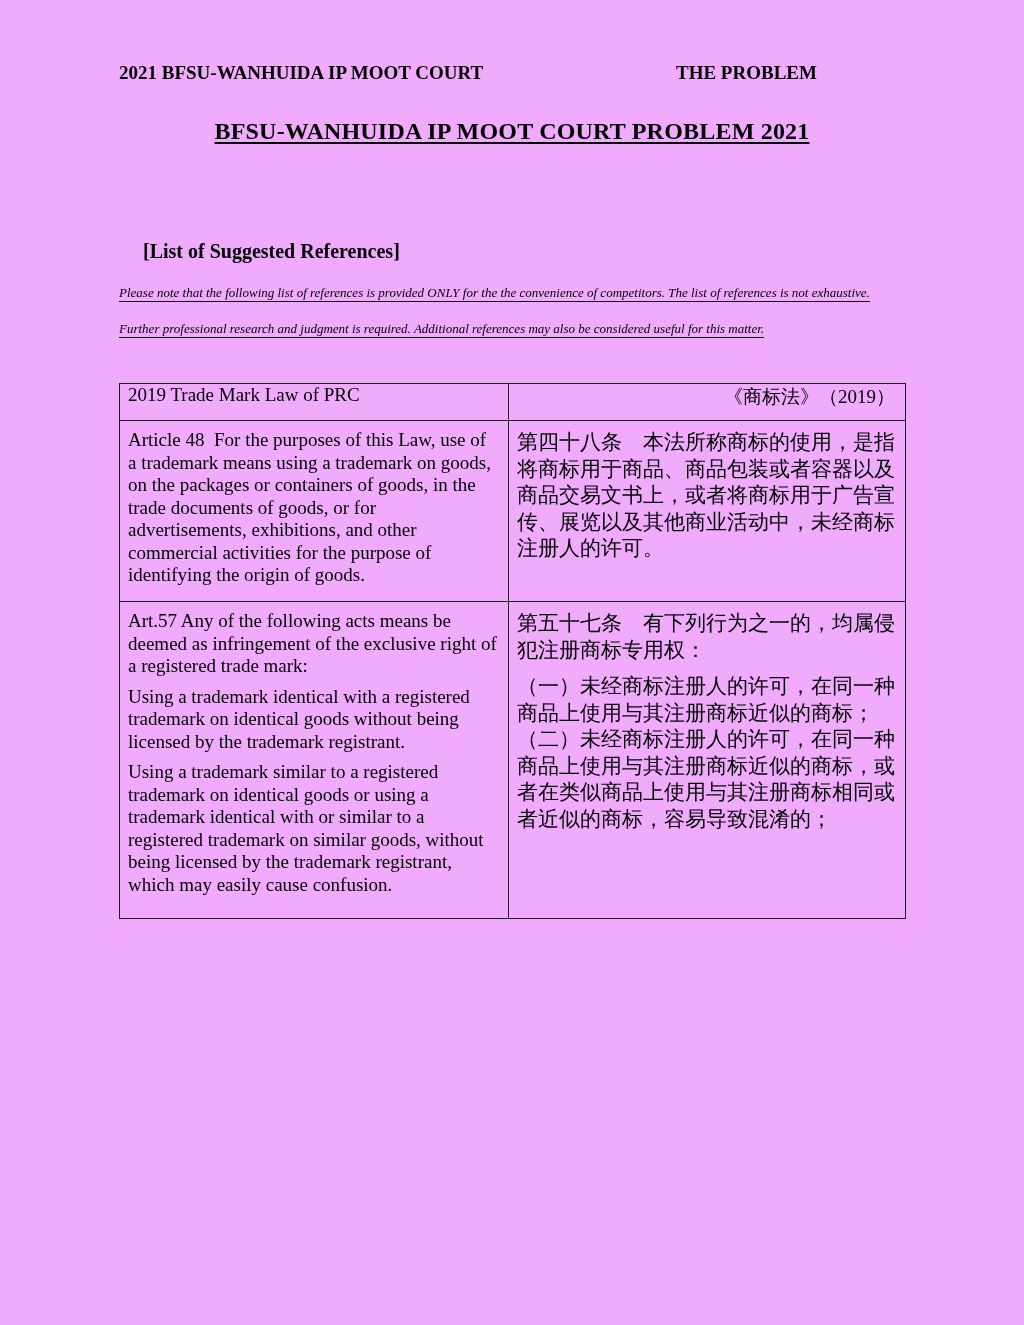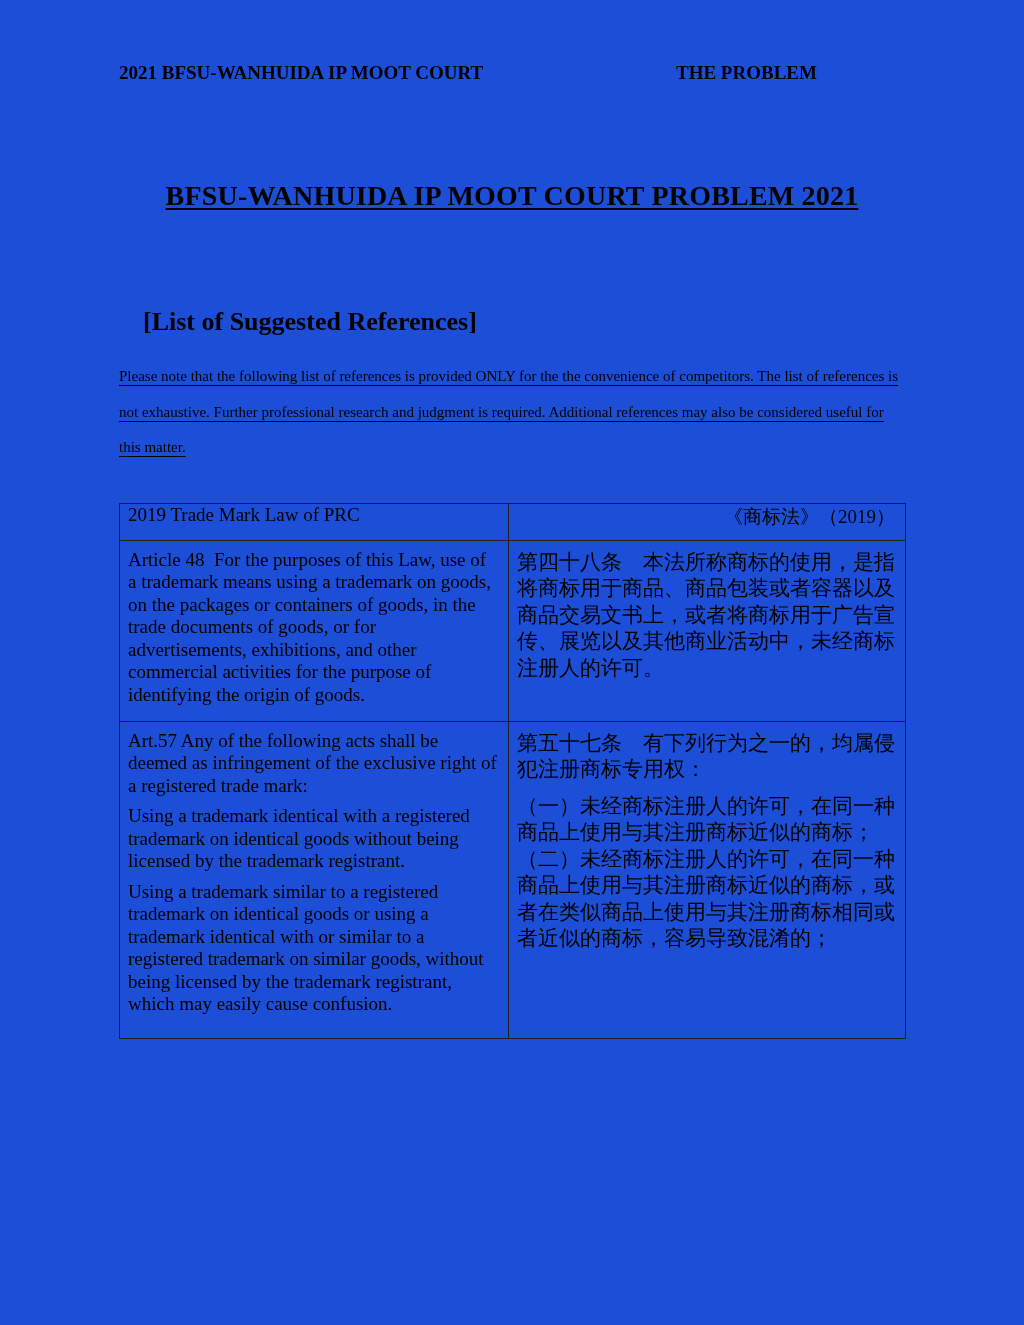--- a/index.html
+++ b/index.html
@@ -6,58 +6,59 @@
   html, body { margin: 0; padding: 0; }
   body {
     width: 1024px; height: 1325px;
     background: #ffffff;
     color: #000000;
     font-family: "Liberation Serif", serif;
   }
   .page {
     position: relative;
     width: 1024px; height: 1325px;
-    background: #1d4ed8;
+    background: #f0abfc;
     overflow: hidden;
   }
   .content {
     position: absolute;
     left: 119px; top: 0;
     width: 786px;
   }
   .doc-header {
     position: relative;
     margin-top: 62px;
     height: 22px;
     font-size: 19px;
     font-weight: bold;
     white-space: nowrap;
   }
   .doc-header .header-right {
     position: absolute;
     left: 557px; top: 0;
   }
   .doc-title {
-    margin: 96px 0 0 0;
+    margin: 34px 0 0 0;
     text-align: center;
-    font-size: 28px;
+    font-size: 24px;
     font-weight: bold;
     text-decoration: underline;
     text-underline-offset: 3px;
     letter-spacing: 0.2px;
   }
   .section-heading {
     margin: 95px 0 0 24px;
-    font-size: 26px;
+    font-size: 20px;
     font-weight: bold;
   }
   .note {
-    margin: 22px 0 0 0;
+    margin: 12px 0 0 0;
     width: 786px;
-    font-size: 15px;
+    font-size: 13px;
+    font-style: italic;
     line-height: 35.5px;
     text-decoration: underline;
     text-underline-offset: 4px;
   }
   .ref-table {
     margin-top: 37px;
     width: 786px;
     border-collapse: collapse;
     table-layout: fixed;
   }
@@ -121,21 +122,21 @@
         <tr class="r2">
           <td class="en">
             <p>Article 48&nbsp; For the purposes of this Law, use of a trademark means using a trademark on goods, on the packages or containers of goods, in the trade documents of goods, or for advertisements, exhibitions, and other commercial activities for the purpose of identifying the origin of goods.</p>
           </td>
           <td class="zh">
             <p>第四十八条　本法所称商标的使用，是指将商标用于商品、商品包装或者容器以及商品交易文书上，或者将商标用于广告宣传、展览以及其他商业活动中，未经商标注册人的许可。</p>
           </td>
         </tr>
         <tr class="r3">
           <td class="en">
-            <p>Art.57 Any of the following acts shall be deemed as infringement of the exclusive right of a registered trade mark:</p>
+            <p>Art.57 Any of the following acts means be deemed as infringement of the exclusive right of a registered trade mark:</p>
             <p>Using a trademark identical with a registered trademark on identical goods without being licensed by the trademark registrant.</p>
             <p>Using a trademark similar to a registered trademark on identical goods or using a trademark identical with or similar to a registered trademark on similar goods, without being licensed by the trademark registrant, which may easily cause confusion.</p>
           </td>
           <td class="zh">
             <p>第五十七条　有下列行为之一的，均属侵犯注册商标专用权：</p>
             <p class="tight">（一）未经商标注册人的许可，在同一种商品上使用与其注册商标近似的商标；</p>
             <p>（二）未经商标注册人的许可，在同一种商品上使用与其注册商标近似的商标，或者在类似商品上使用与其注册商标相同或者近似的商标，容易导致混淆的；</p>
           </td>
         </tr>
       </tbody>

